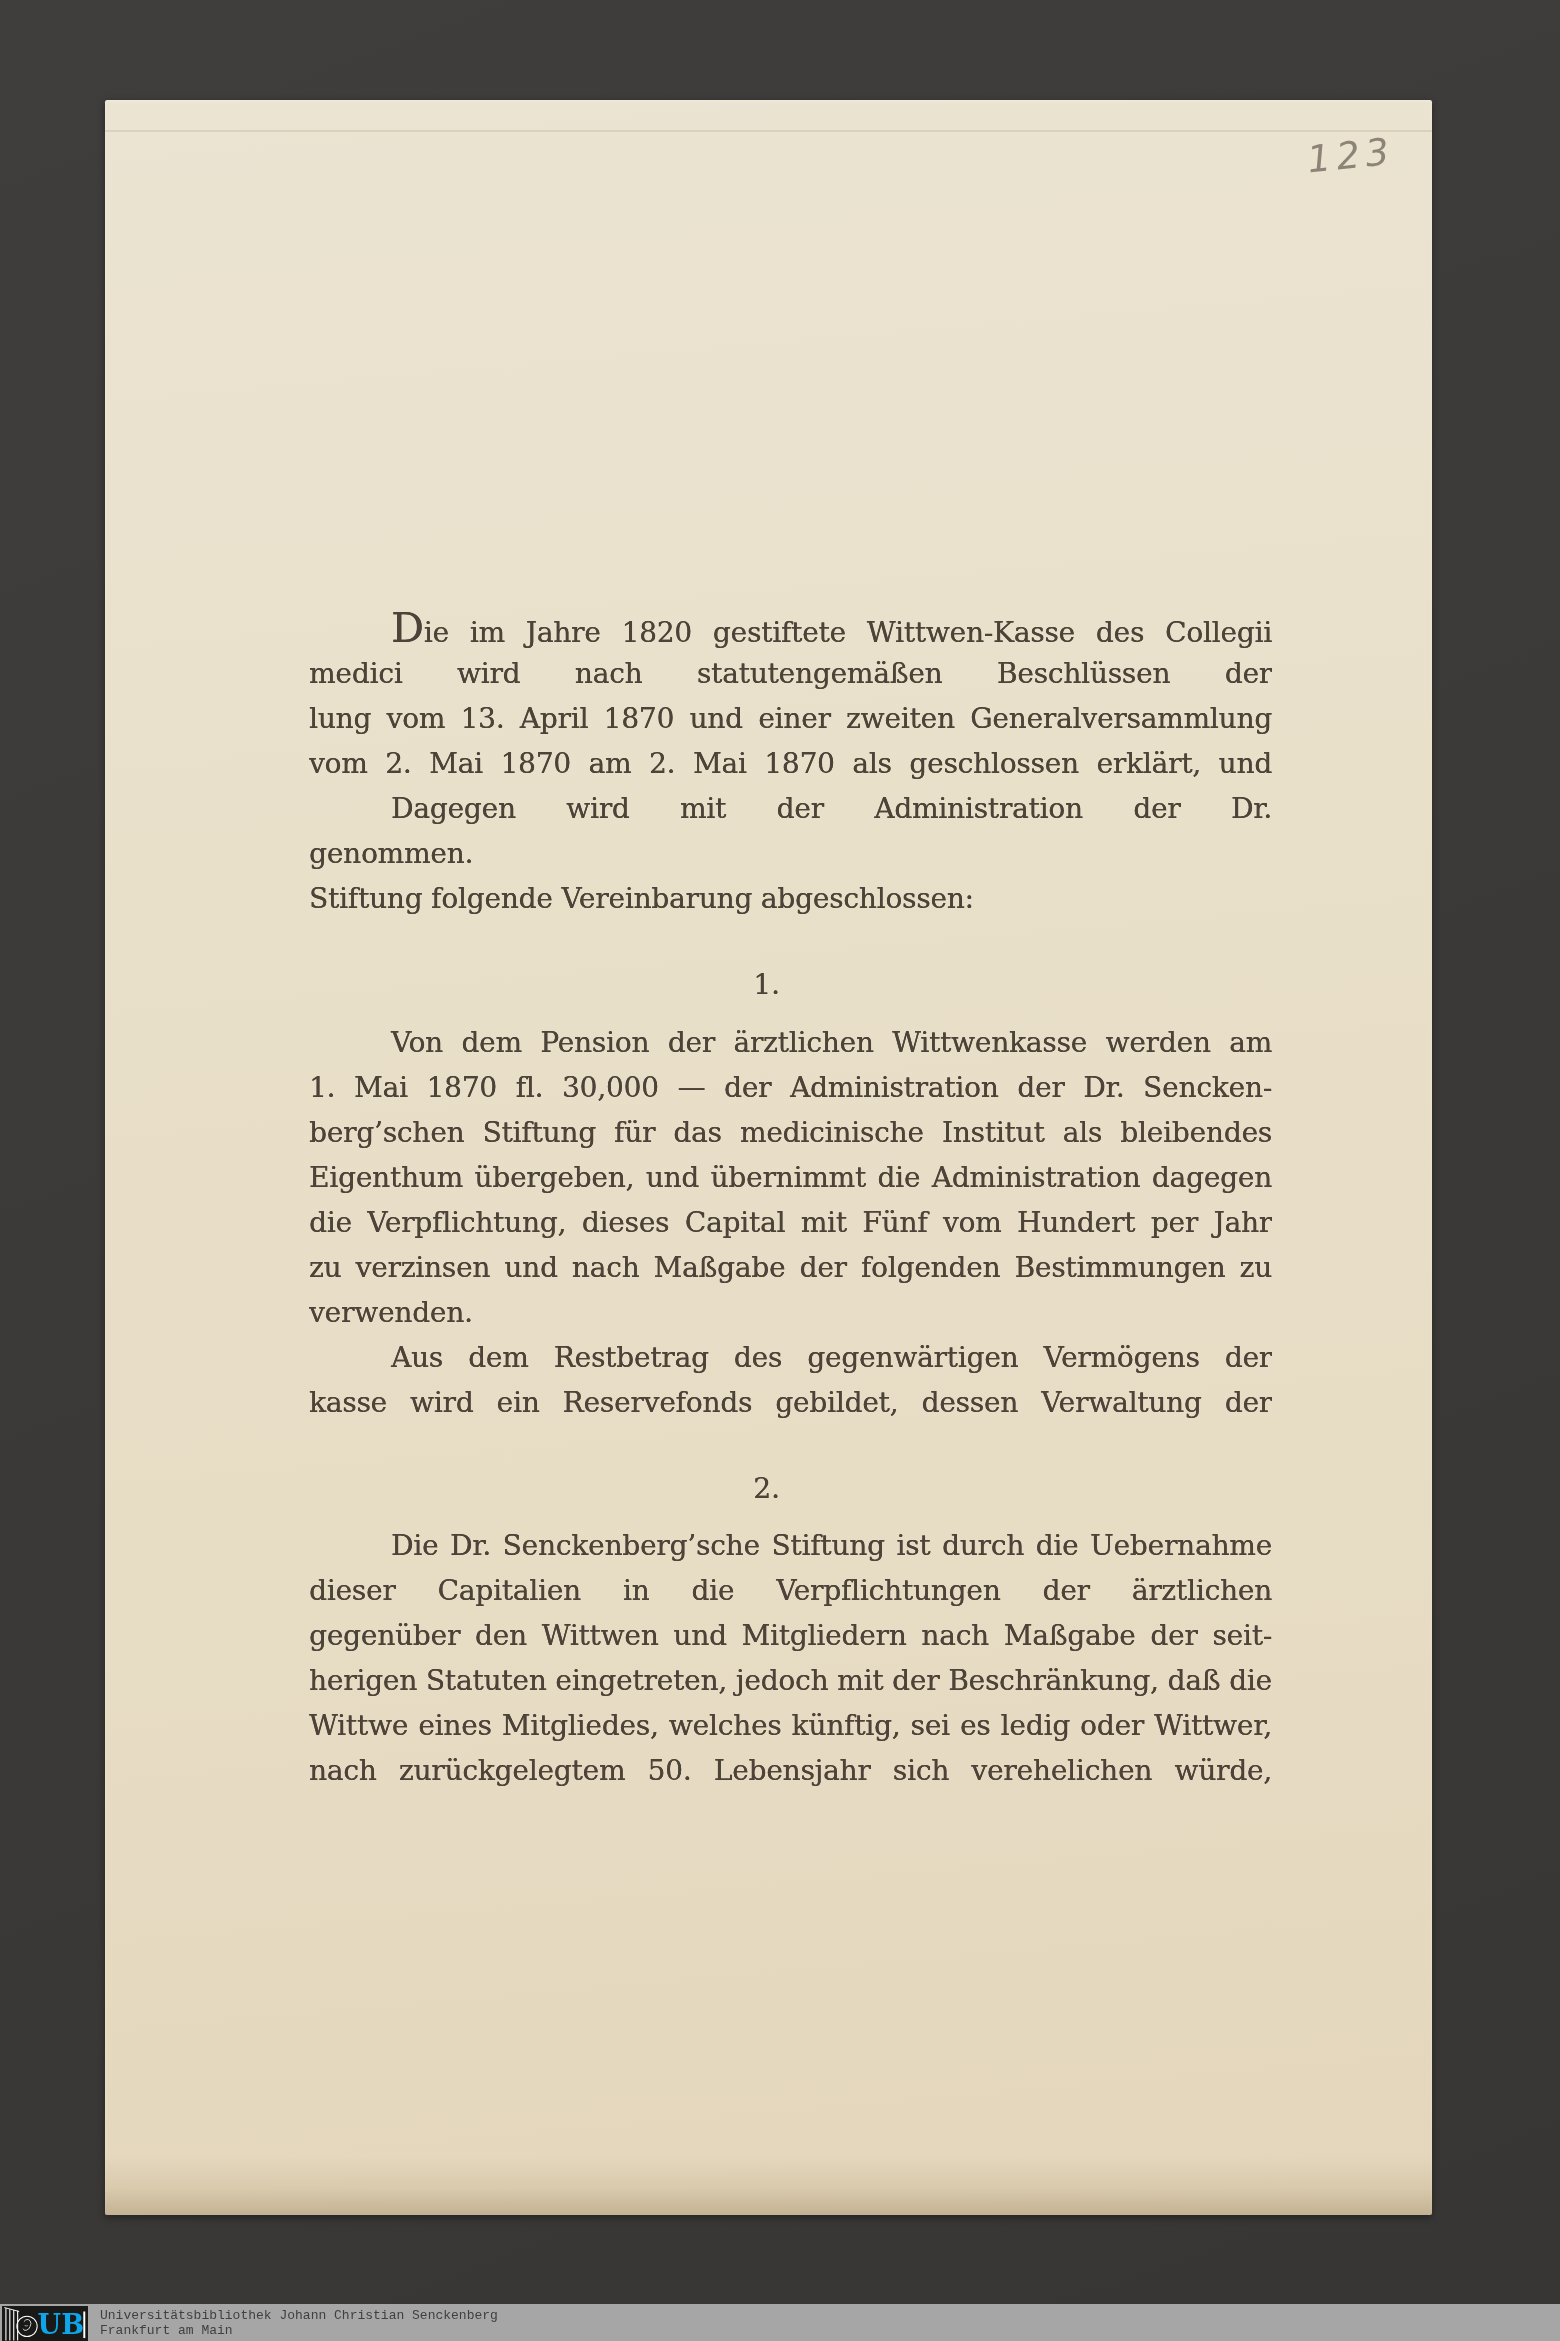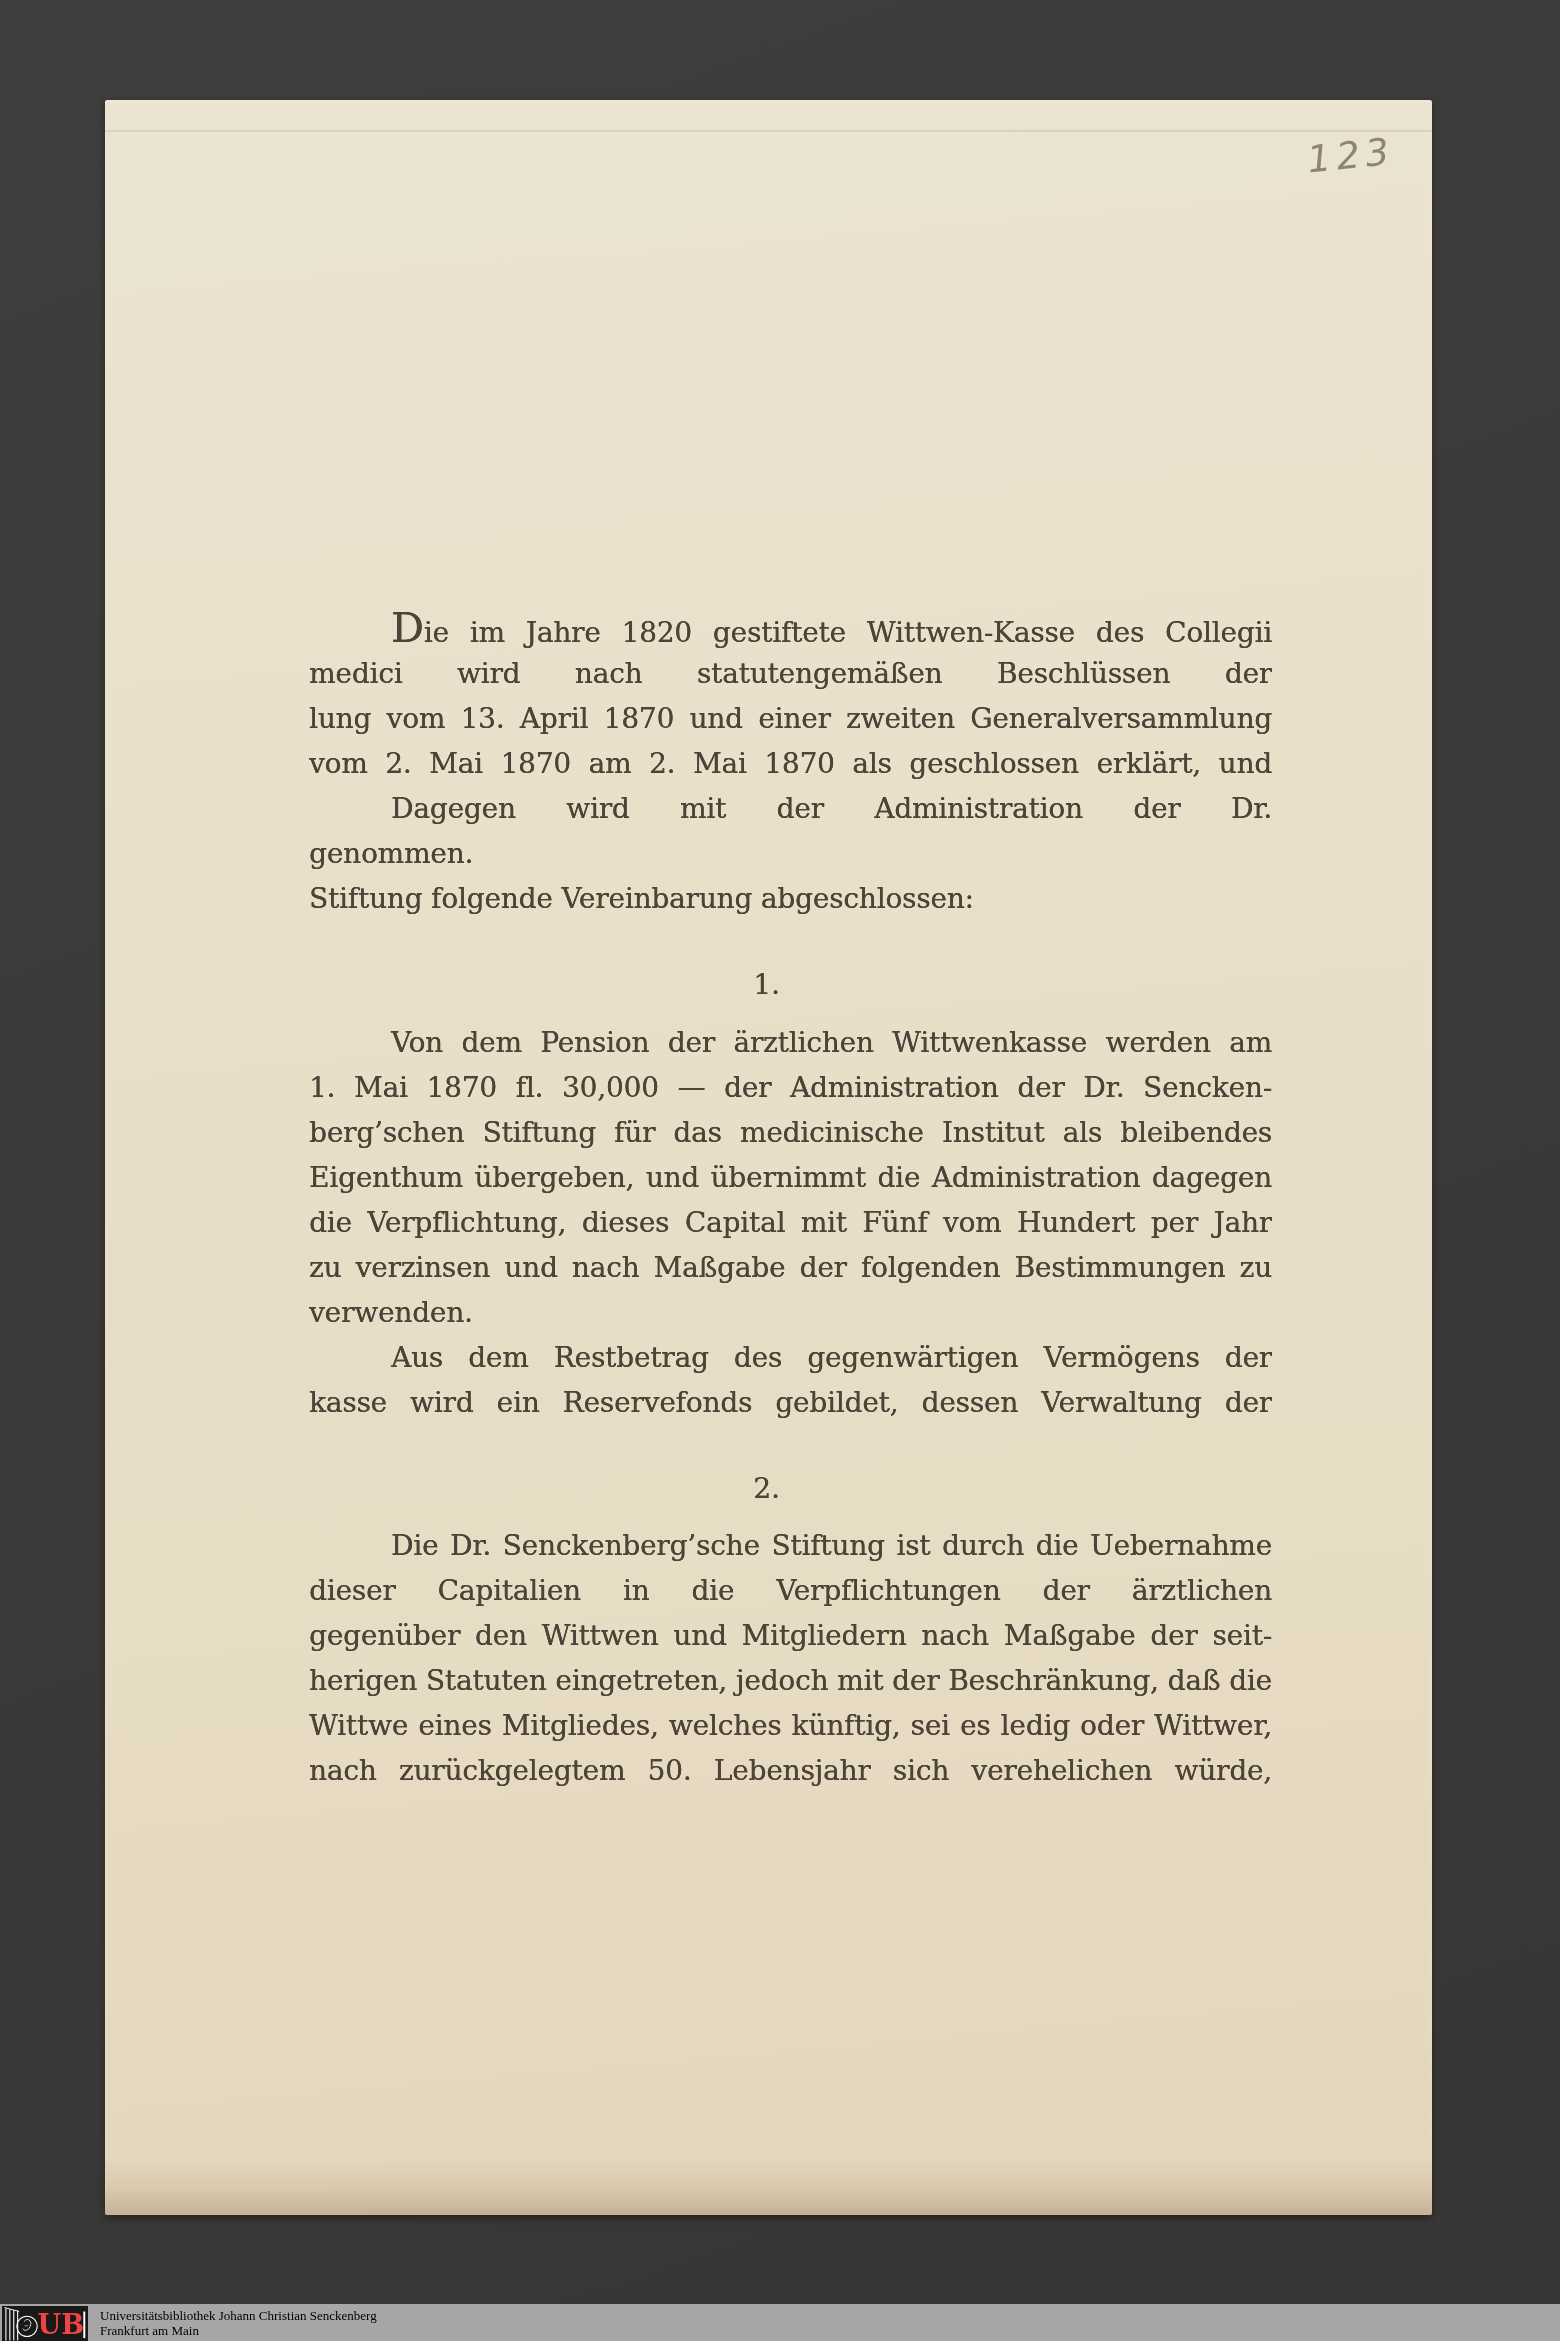--- a/index.html
+++ b/index.html
@@ -84,32 +84,32 @@
   .logo {
     position: absolute;
     left: 1.6px; top: 2.3px;
     width: 86px; height: 36px;
     background: #191917;
   }
   .logo svg { position: absolute; left: 0; top: 0; }
   .ub-label {
     position: absolute;
     left: 36px; top: 3.1px;
-    color: #ef4444;
+    color: #0ea5e9;
     font-family: "DejaVu Serif", serif;
     font-weight: bold;
     font-size: 27px;
     line-height: 31px;
     letter-spacing: 0px;
   }
   .footer-text {
     position: absolute;
     left: 100px; top: 3.9px;
-    font-family: Liberation Serif, serif;
-    color: #000000;
+    font-family: Liberation Mono, monospace;
+    color: #404040;
     font-size: 13px;
     line-height: 15px;
   }
 </style>
 </head>
 <body>
 
 <div class="scan">
 
   <div class="page">

